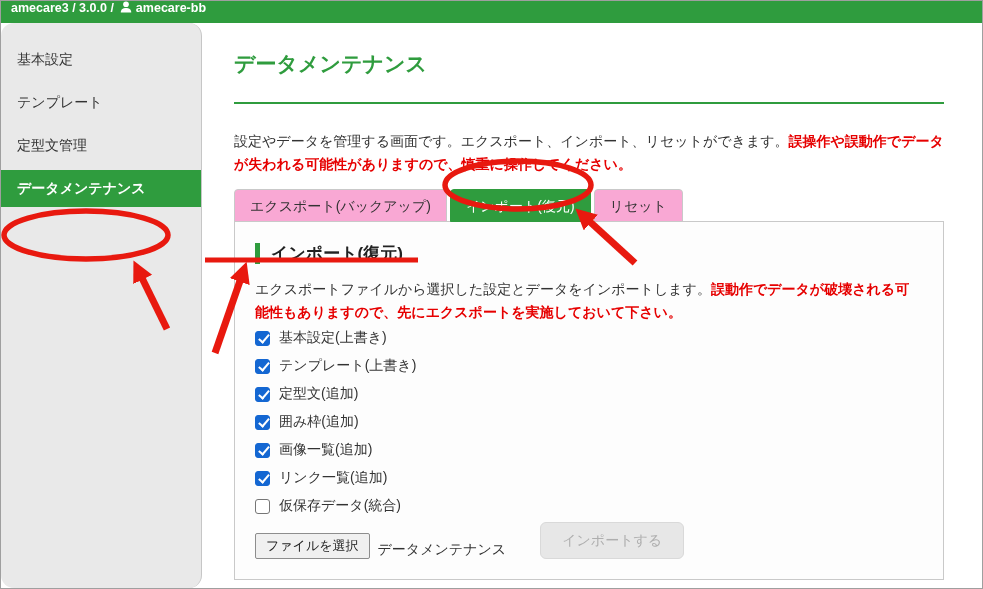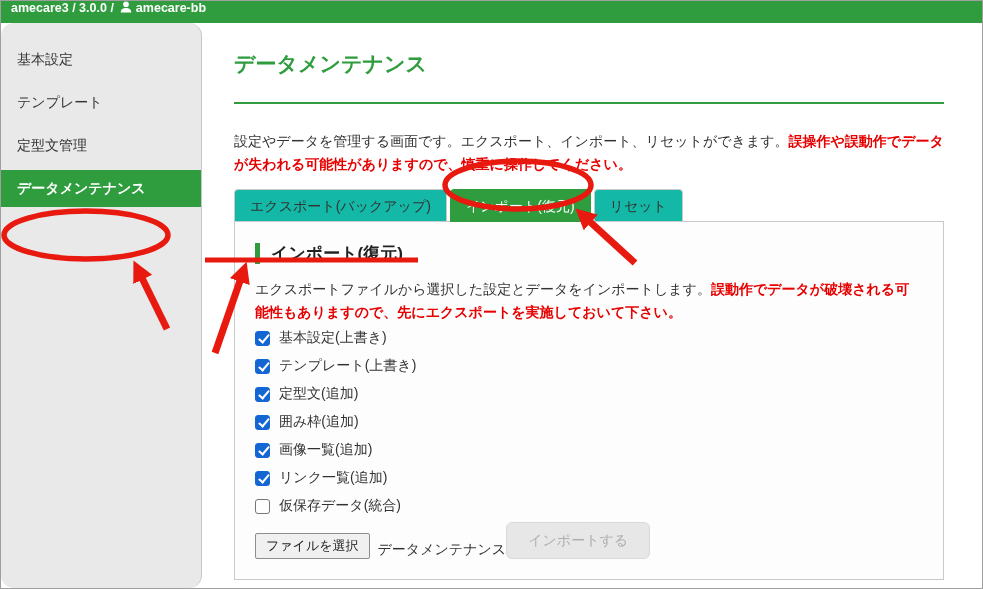--- a/index.html
+++ b/index.html
@@ -27,21 +27,21 @@
   .main { position:absolute; top:22px; left:201px; right:0; bottom:0;
           background:#fff; padding:0 40px 0 32px; }
   .page-title { margin-top:27px; font-size:21px; font-weight:bold; color:#2f9c3e; }
   .title-rule { margin-top:24px; border-top:2px solid #2f9c3e; width:710px; }
   .desc { margin-top:26px; font-size:14px; line-height:23px; width:712px; }
   .warn { color:#e60000; font-weight:bold; }
 
   
   .tabs { display:flex; margin-top:13px; position:relative; z-index:2; }
   .tab { height:33px; line-height:32px; padding:0 15px; font-size:14px; color:#333;
-         background:#14b8a6; border:1px solid #c9c9c9; border-radius:4px 4px 0 0;
+         background:#f9a8d4; border:1px solid #c9c9c9; border-radius:4px 4px 0 0;
          margin-right:3px; margin-bottom:-1px; cursor:pointer; white-space:nowrap; }
   .tab.active { background:#2f9c3e; border-color:#2f9c3e; color:#fff; }
 
   
   .panel { position:relative; z-index:1; width:710px; height:359px;
            border:1px solid #c9c9c9; background:#fdfdfd; padding:20px; }
   .panel-heading { display:flex; align-items:center; font-size:17px;
                    font-weight:bold; color:#222; height:22px; }
   .hbar { display:inline-block; width:5px; height:21px; background:#2f9c3e;
           margin-right:11px; }
@@ -57,21 +57,21 @@
         width:4px; height:9px; border:solid #fff; border-width:0 2px 2px 0;
         transform:rotate(40deg); }
 
   .file-row { margin-top:2px; display:flex; align-items:flex-end; }
   .file-btn { font-family:inherit; font-size:13px; color:#222; background:#f0f0f0;
               border:1px solid #8d8d8d; border-radius:2px; height:26px;
               padding:0 10px; cursor:pointer; }
   .file-status { font-size:14px; color:#333; margin-left:8px; }
   .import-btn { font-family:inherit; font-size:14px; color:#aeaeae;
                 background:#e7e7e7; border:1px solid #d9d9d9; border-radius:6px;
-                height:37px; padding:8px 21px; }
+                height:37px; padding:8px 21px; margin-left:34px; }
 
   
   .annotations { position:absolute; inset:0; z-index:10; pointer-events:none; }
 </style>
 </head>
 <body>
 
 <div class="page">
 
   <div class="topbar">

